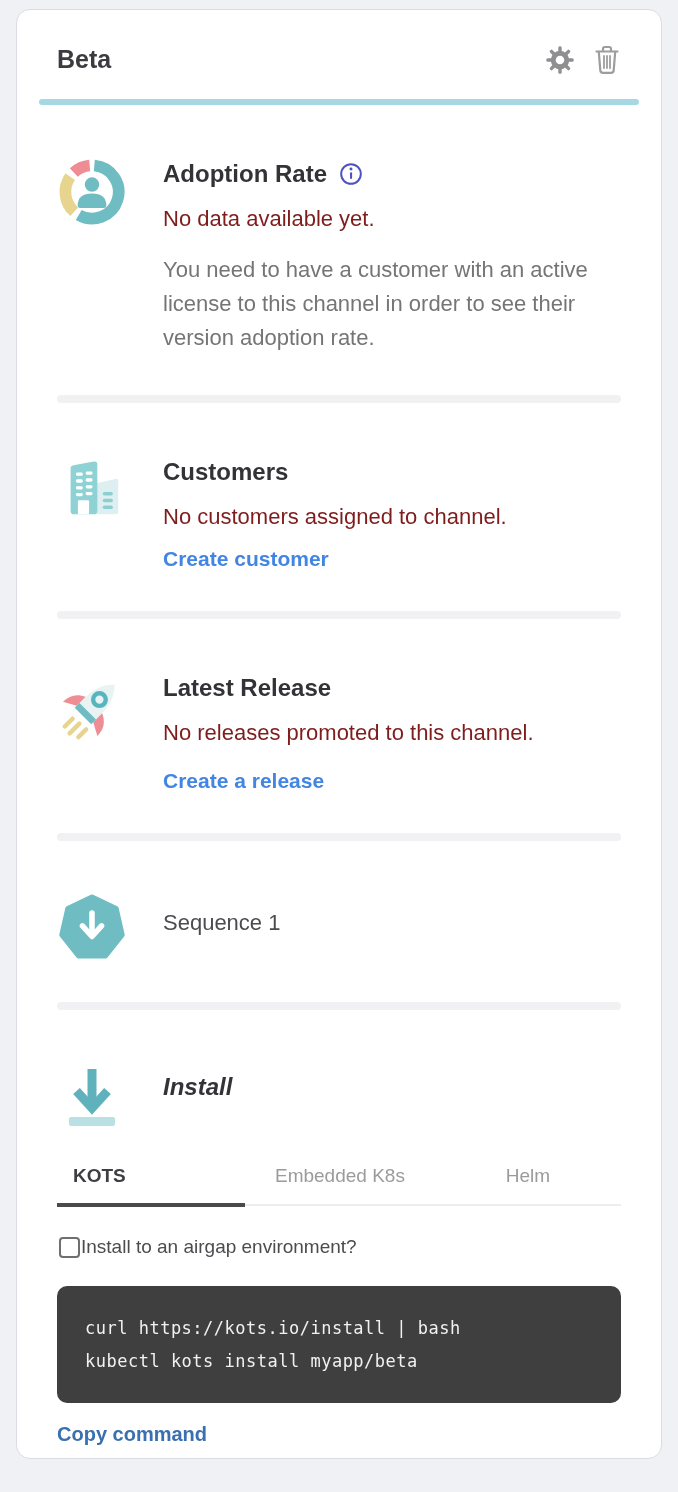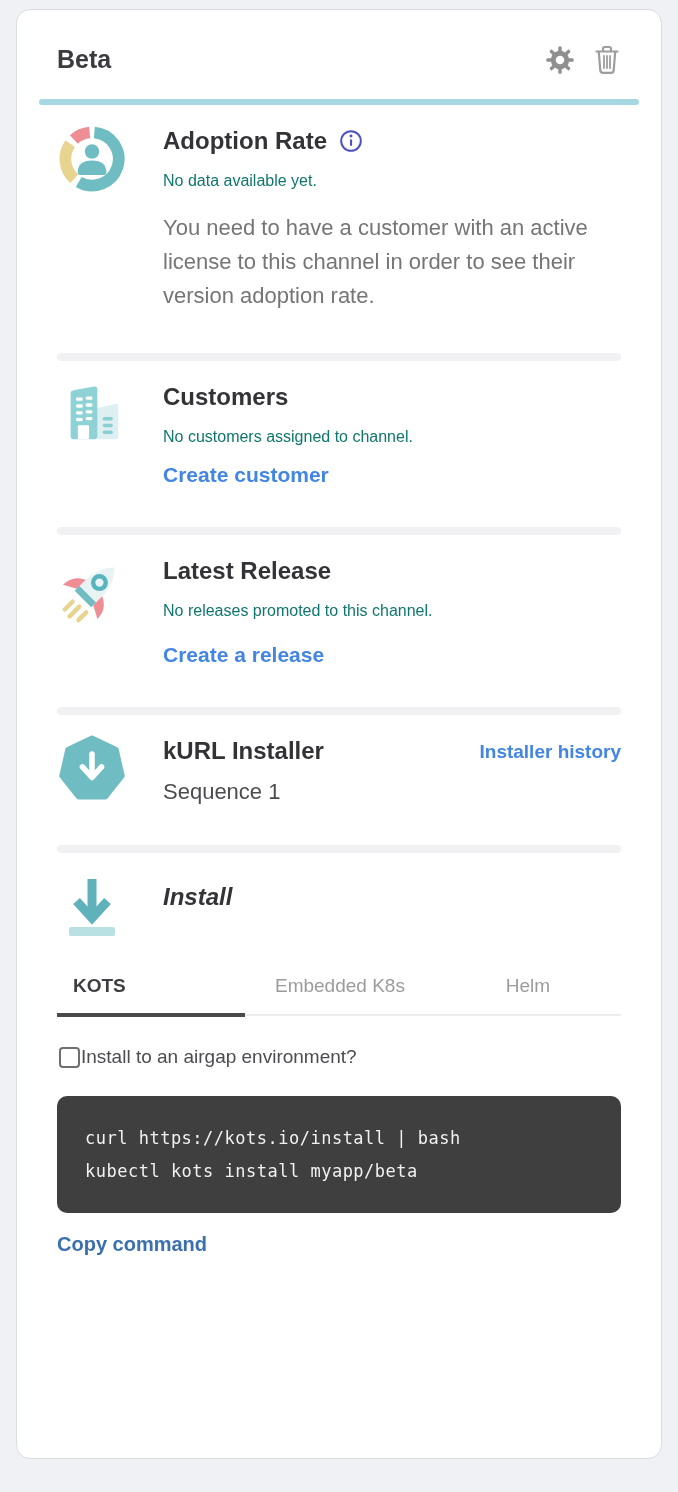--- a/index.html
+++ b/index.html
@@ -22,25 +22,25 @@
   .card-inner { padding: 34px 40px 0 40px; }
 
   
   .hdr { display: flex; align-items: center; justify-content: space-between; }
   .hdr-title { font-size: 25px; font-weight: 700; color: #3b3b40; }
   .hdr-icons { display: flex; align-items: center; gap: 18px; }
   .icon-btn { cursor: pointer; display: flex; align-items: center; }
   .accent-bar { height: 6px; border-radius: 3px; background: #a5d8e2; margin: 24px -18px 0 -18px; }
 
   
-  .section { display: flex; gap: 36px; margin-top: 20px; }
+  .section { display: flex; gap: 36px; margin-top: 53px; }
   .sec-icon { width: 70px; flex: none; display: flex; justify-content: center; align-items: flex-start; }
   .sec-body { flex: 1; padding-top: 2px; }
   .sec-title { font-size: 24px; font-weight: 700; color: #333337; display: flex; align-items: center; gap: 12px; }
-  .muted { font-size: 16px; color: #0f766e; margin-top: 14px; line-height: 1.5; }
+  .muted { font-size: 22px; color: #7f1d1d; margin-top: 14px; line-height: 1.5; }
   .para { font-size: 22px; color: #757577; margin-top: 18px; line-height: 1.55; max-width: 450px; }
   .link { font-size: 21px; font-weight: 700; color: #4285e2; margin-top: 14px; display: inline-block; cursor: pointer; text-decoration: none; }
   .divider { height: 8px; border-radius: 4px; background: #f1f1f3; margin: 40px 0 0 0; }
 
   
   .row-between { display: flex; justify-content: space-between; align-items: flex-start; }
   .small-link { font-size: 19px; font-weight: 700; color: #4285e2; cursor: pointer; padding-top: 4px; }
   .sequence { font-size: 22px; color: #4c4c50; margin-top: 14px; }
 
   
@@ -203,26 +203,20 @@
       <div class="sec-icon">
         <svg width="68" height="68" viewBox="0 0 64 64">
           <polygon points="32,3 54.7,13.9 60.3,38.5 44.6,58.1 19.4,58.1 3.7,38.5 9.3,13.9" fill="#6fbdc3" stroke="#6fbdc3" stroke-width="5" stroke-linejoin="round"></polygon>
           <g stroke="#ffffff" stroke-width="5.2" stroke-linecap="round" stroke-linejoin="round" fill="none">
             <path d="M32 18 V38"></path>
             <path d="M23 30 L32 40 L41 30"></path>
           </g>
         </svg>
       </div>
       <div class="sec-body">
-        <div class="row-between">
-          <div class="sec-title">
-              <span>kURL Installer</span>
-            </div>
-          <span class="small-link">Installer history</span>
-        </div>
         <div class="sequence">Sequence 1</div>
       </div>
     </div>
 
     <div class="divider"></div>
 
     
     <div class="section">
       <div class="sec-icon">
         <svg width="64" height="66" viewBox="0 0 64 64">

